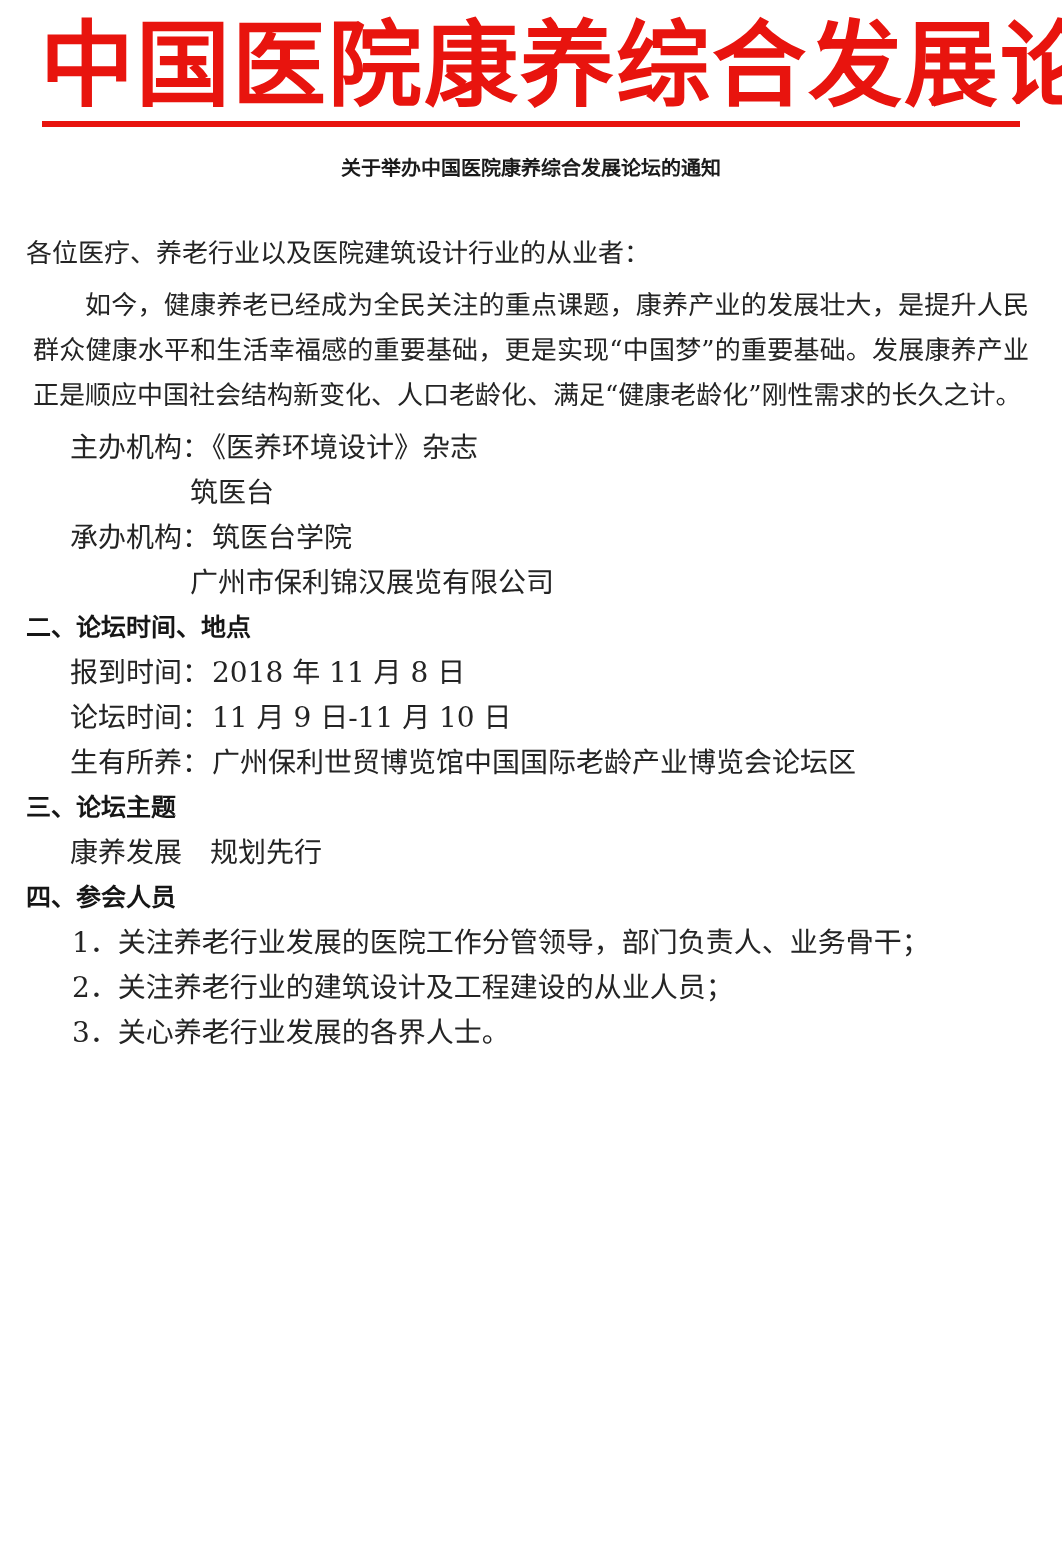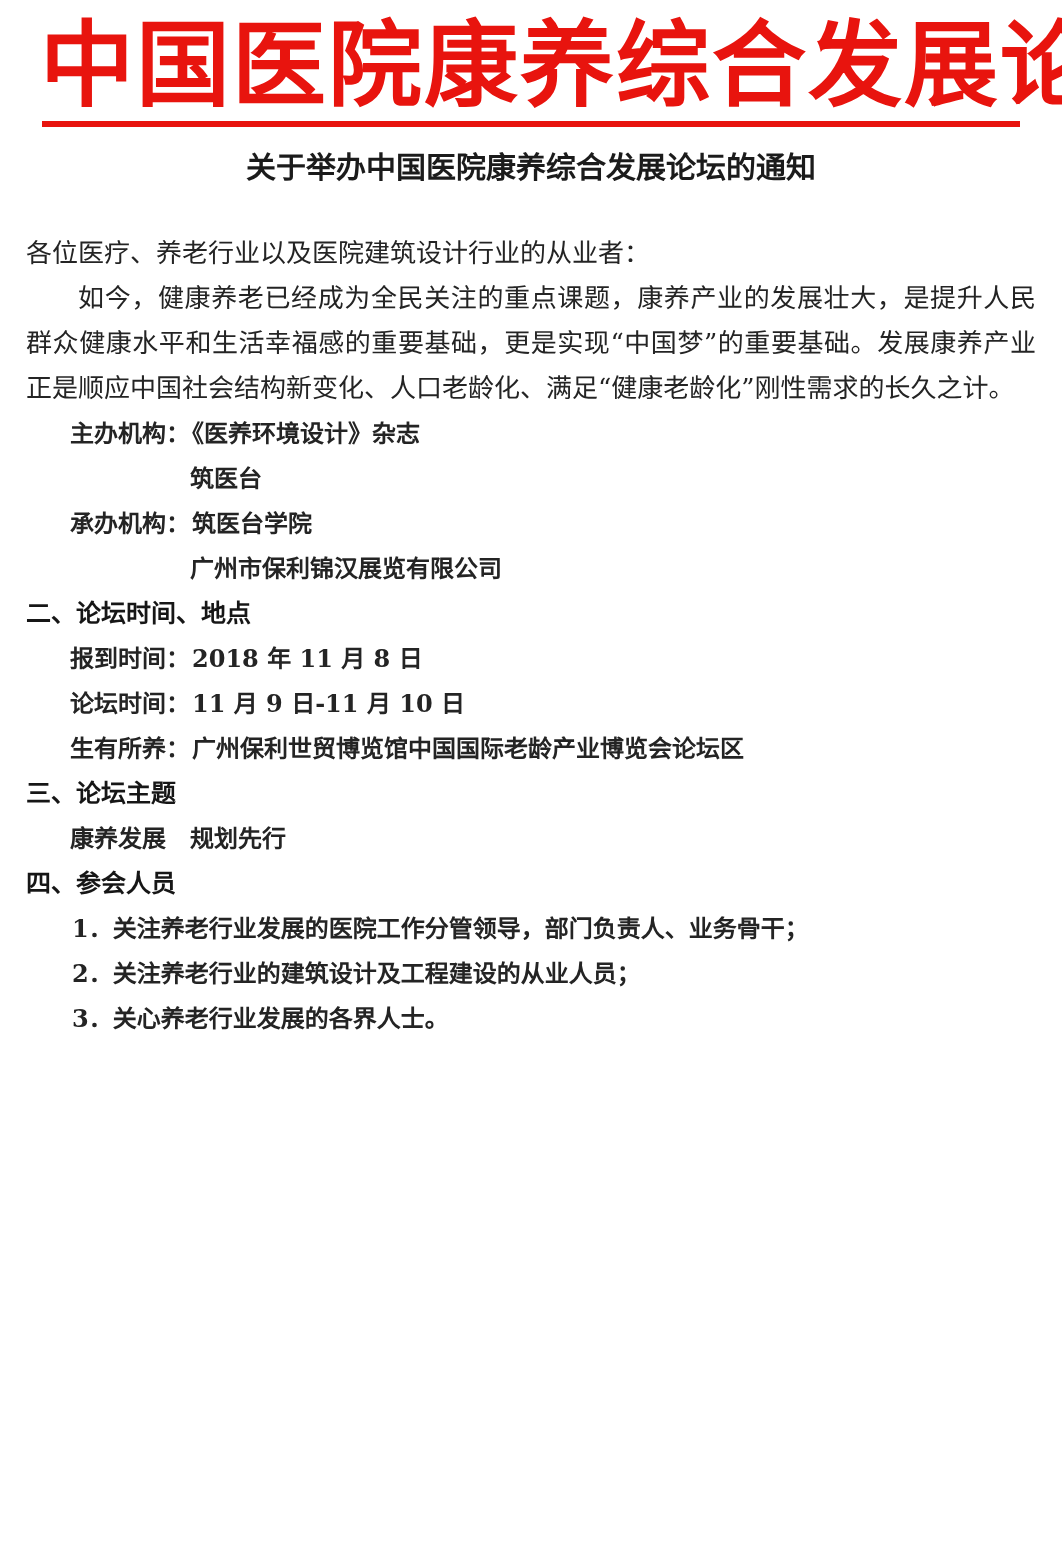--- a/index.html
+++ b/index.html
@@ -31,55 +31,54 @@
     letter-spacing: 2px;
     font-family: "DejaVu Serif", "Liberation Serif", serif;
   }
   .title-rule {
     height: 6px;
     background: #e8140e;
     margin: 5px 16px 0 16px;
   }
   .subtitle {
     margin: 22px 0 0 0;
-    font-size: 30px;
+    font-size: 20px;
     line-height: 38px;
     font-weight: 700;
     color: #1b1b1b;
     text-align: center;
     font-family: "DejaVu Sans", "Liberation Sans", sans-serif;
   }
   .body {
     margin-top: 44px;
     font-size: 26px;
     line-height: 45px;
     color: #242424;
   }
   .salutation {
     margin: 0;
     text-indent: 0;
   }
   .para {
-    margin: 0;
+    margin: 7px;
     text-indent: 2em;
     text-align: justify;
   }
   .sec-h {
     margin: 0;
     font-size: 25px;
     line-height: 45px;
     font-weight: 700;
     color: #161616;
     font-family: "DejaVu Sans", "Liberation Sans", sans-serif;
   }
   .row {
     padding-left: 44px;
-    font-size: 24px;
+    font-size: 28px;
     line-height: 45px;
-    font-weight: bold;
   }
   .row .lab {
     margin-right: 2px;
   }
   .row.cont {
     padding-left: 164px;
   }
   .row.item {
     padding-left: 46px;
   }

